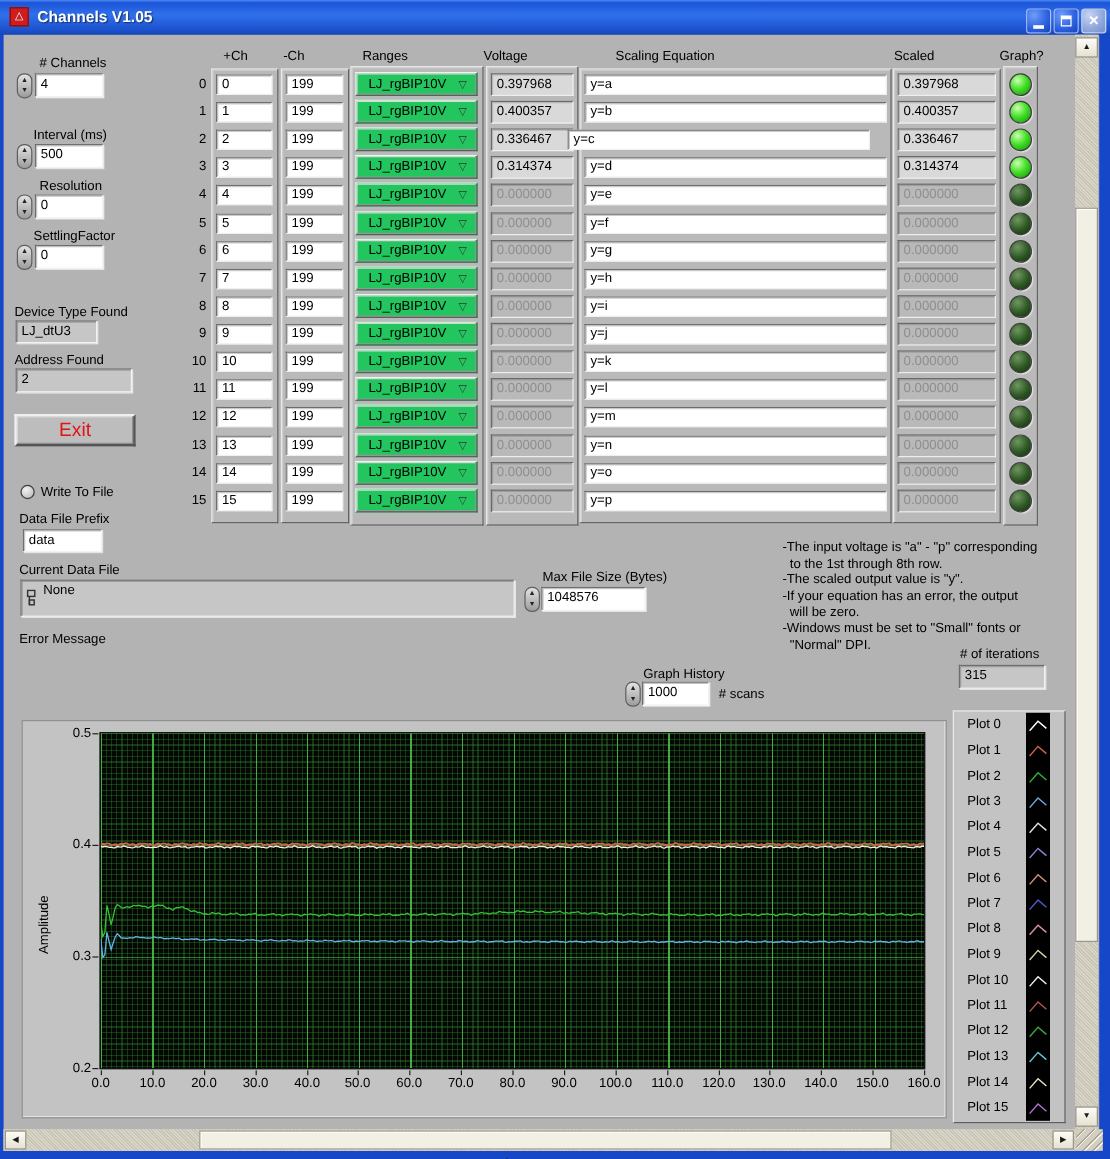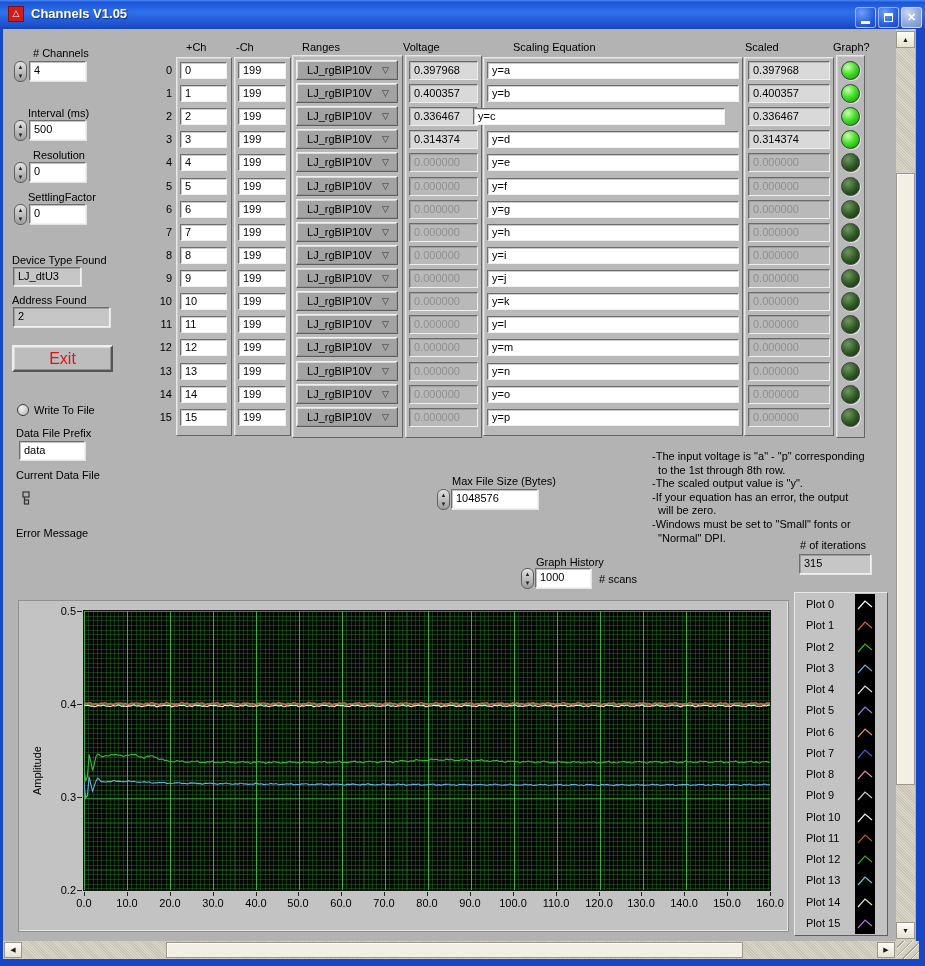--- a/index.html
+++ b/index.html
@@ -34,21 +34,21 @@
     color:#e01414;font-size:16px;text-align:center;line-height:23px;box-sizing:border-box;}
   .radio{position:absolute;left:17px;top:404px;width:12px;height:12px;border-radius:50%;
     border:1px solid #3c3c3c;background:radial-gradient(circle at 35% 30%,#f2f2f2,#b4b4b4);box-sizing:border-box;}
   .pathglyph{position:absolute;left:22px;top:491px;width:9px;height:14px;}
   
   .colframe{position:absolute;background:#b9b9b9;border:1px solid;border-color:#e8e8e8 #646464 #646464 #e8e8e8;
     box-shadow:inset 1px 1px 0 #cecece;box-sizing:border-box;}
   .cell{position:absolute;box-sizing:border-box;font-size:11px;overflow:hidden;white-space:nowrap;}
   .tin{background:#fff;border:1px solid;border-color:#6e6e6e #f0f0f0 #f0f0f0 #6e6e6e;
     box-shadow:inset 1px 1px 0 rgba(80,80,80,.3);height:17px;padding:1px 0 0 4px;}
-  .dd{height:20px;background:#a3a3a3;border:1px solid;border-color:#f0f0f0 #5e5e5e #5e5e5e #f0f0f0;
+  .dd{height:20px;background:#22c55e;border:1px solid;border-color:#f0f0f0 #5e5e5e #5e5e5e #f0f0f0;
     box-shadow:inset -1px -1px 0 #969696,inset 1px 1px 0 #dadada;display:flex;align-items:center;}
   .ddtext{flex:1;text-align:center;}
   .ddarrow{width:15px;font-size:9px;color:#333;}
   .disp{height:19px;background:#b9b9b9;color:#8f8f8f;border:1px solid;border-color:#6a6a6a #eee #eee #6a6a6a;
     box-shadow:inset 1px 1px 0 rgba(80,80,80,.25);padding:2px 0 0 4px;}
   .disp.on{background:#d9d9d9;color:#000;}
   .led{position:absolute;width:19px;height:19px;border-radius:50%;border:1px solid #3f3f3f;box-sizing:border-box;
     box-shadow:1px 1px 1px rgba(255,255,255,.6);}
   .ledon{background:radial-gradient(circle at 35% 30%,#ccffb0,#46e02a 45%,#22b112 78%,#137708);}
   .ledoff{background:radial-gradient(circle at 35% 30%,#6f9660,#2c5722 55%,#1b3a14 85%);}
@@ -144,20 +144,21 @@
 
   <div class="exitbtn">Exit</div>
 
   <div class="radio"></div>
   <div class="lbl" style="left:34px;top:404px;">Write To File</div>
 
   <div class="lbl" style="left:16px;top:427px;">Data File Prefix</div>
   <div class="inp" style="left:19px;top:441px;width:66px;height:19px;">data</div>
 
   <div class="lbl" style="left:16px;top:469px;">Current Data File</div>
+  <div class="inp ro" style="left:17px;top:483px;width:412px;height:31px;padding-left:18px;">None</div>
   <svg class="pathglyph" viewBox="0 0 9 14">
     <rect x="1" y="1" width="6" height="5" fill="none" stroke="#333" stroke-width="1.2"></rect>
     <line x1="2.5" y1="6" x2="2.5" y2="13" stroke="#333" stroke-width="1.2"></line>
     <rect x="2.5" y="9" width="4" height="4" fill="none" stroke="#333" stroke-width="1.2"></rect>
   </svg>
 
   <div class="lbl" style="left:16px;top:527px;">Error Message</div>
 
   <div class="lbl" style="left:452px;top:475px;">Max File Size (Bytes)</div>
   <div class="spin" style="left:437px;top:489px;">

